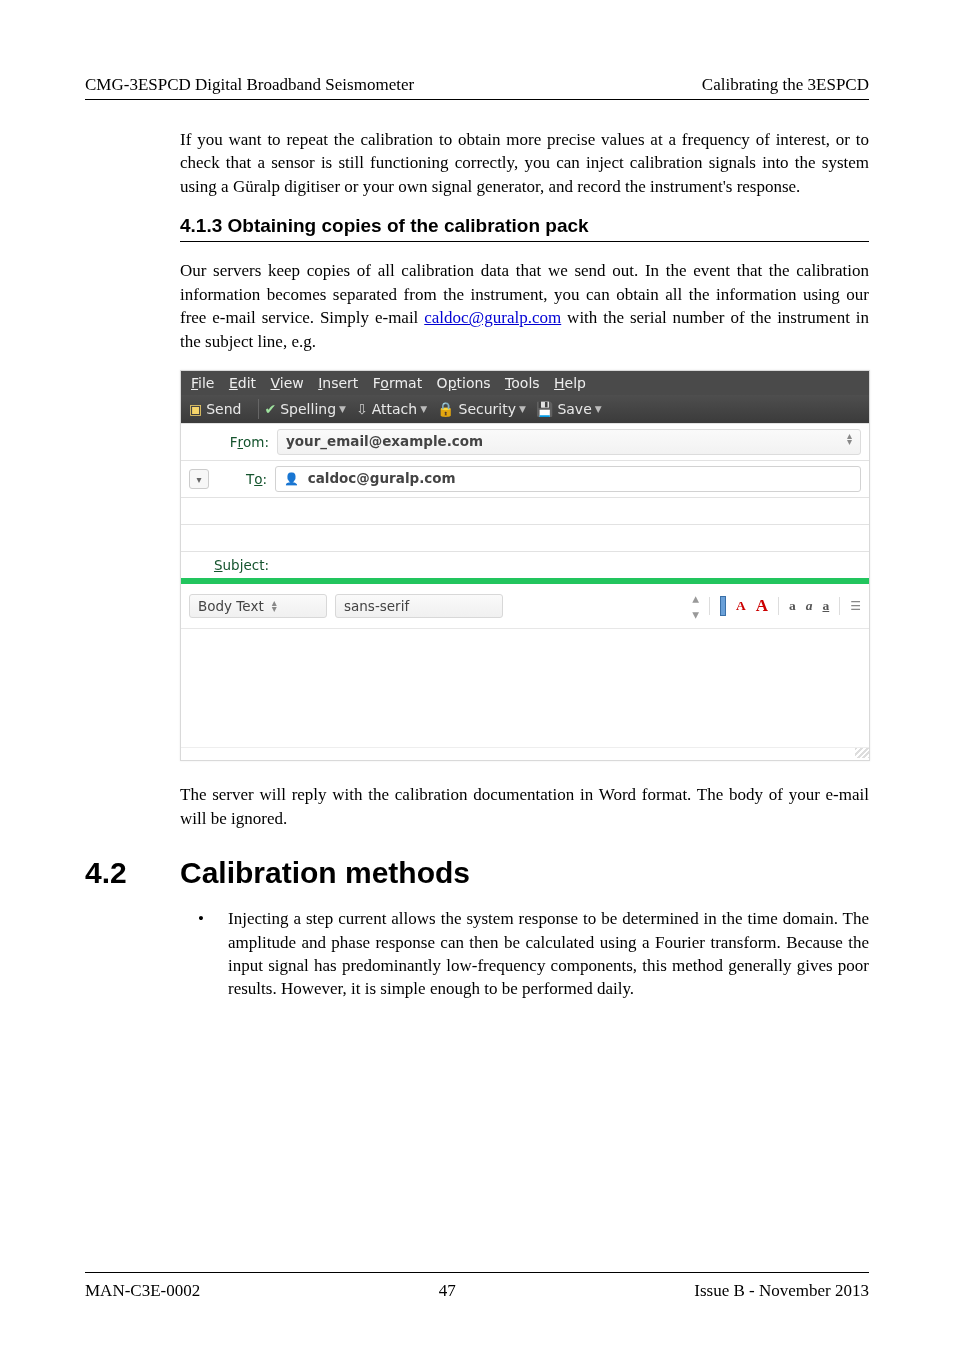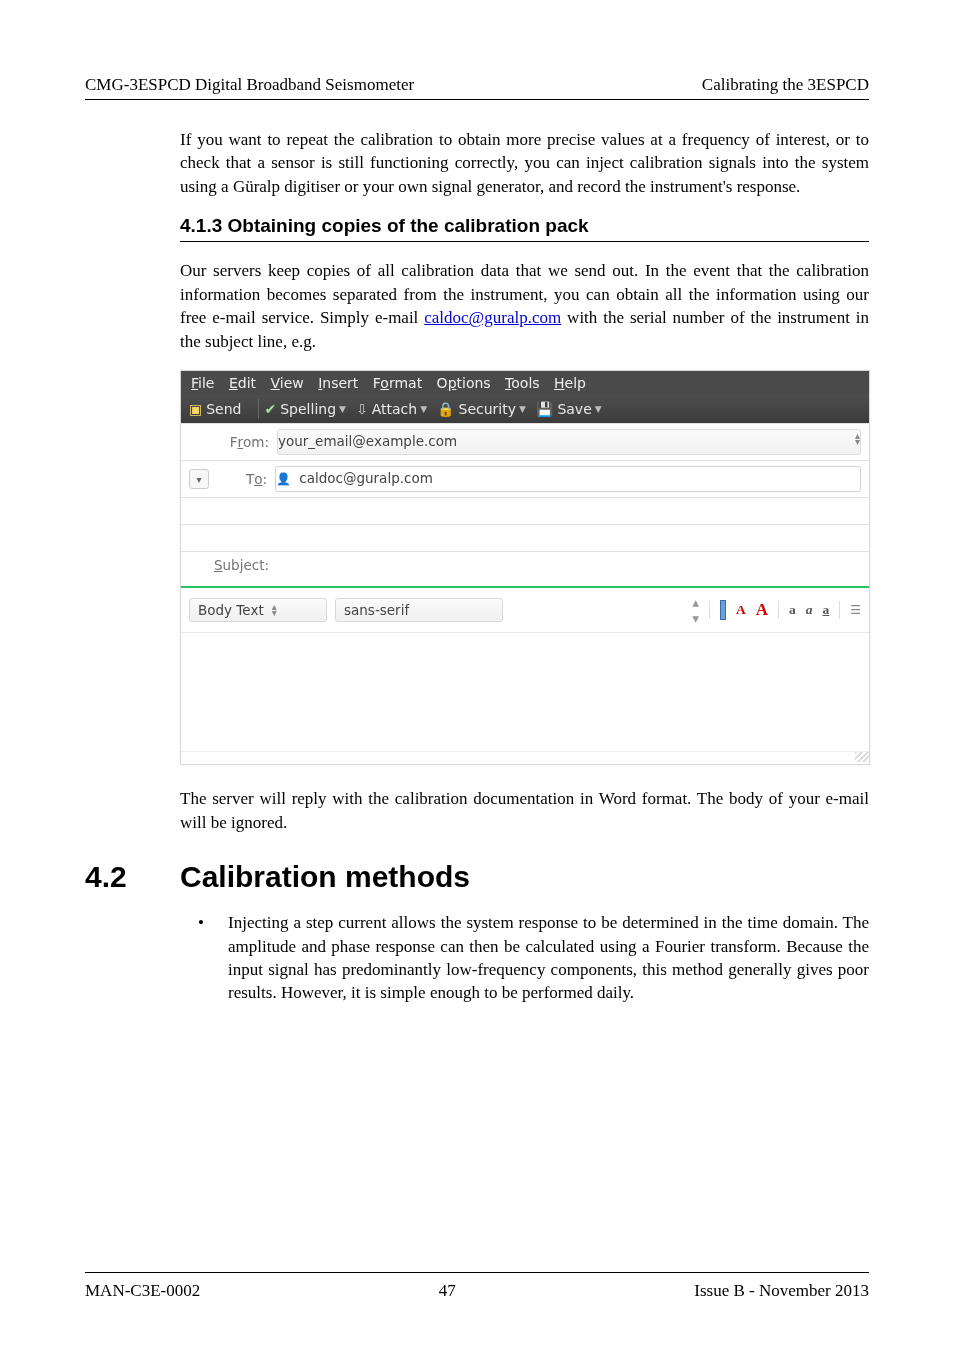--- a/index.html
+++ b/index.html
@@ -77,35 +77,35 @@
     padding: 4px 8px;
     display: flex;
     align-items: center;
     font-size: 14px;
   }
   .toolbar .tb-item { display: inline-flex; align-items: center; margin-right: 10px; }
   .toolbar .sep { width:1px; height:20px; background:#666; margin: 0 6px; }
   .drop { font-size: 9px; margin-left: 3px; color:#bbb; }
   .field-row { display:flex; align-items:center; border-top:1px solid #e2e2e2; padding:5px 8px; }
   .field-row:first-of-type { border-top:none; }
-  .field-label { width:80px; text-align:right; padding-right:8px; color:#737373; display:inline-flex; justify-content:flex-end; align-items:center; }
+  .field-label { width:80px; text-align:right; padding-right:8px; color:#14532d; display:inline-flex; justify-content:flex-end; align-items:center; }
   .field-label u { text-decoration: underline; }
-  .field-input { flex:1; background: linear-gradient(#fafafa,#f2f2f2); border:1px solid #dcdcdc; border-radius:3px; padding:3px 0; color:#444; position:relative; min-height:18px; }
+  .field-input { flex:1; background: linear-gradient(#fafafa,#f2f2f2); border:1px solid #dcdcdc; border-radius:3px; padding:3px 8px; color:#444; position:relative; min-height:18px;font-weight:bold; }
   .field-input.noshade { background:#fff; }
   .spinner { font-size:10px; color:#888; float:right; line-height:0.6; }
   .to-dot {
     width:18px; height:18px; border:1px solid #ccc; border-radius:3px;
     display:inline-flex; align-items:center; justify-content:center;
     margin-right:6px; font-size:10px; color:#666; background:#f7f7f7;
   }
   .contact-icon { color:#888; margin-right:4px; font-size:12px; }
   .empty-row { border-top:1px solid #e2e2e2; height:26px; }
   .format-row {
-    display:flex; align-items:center; border-top:2px solid #22c55e;
-    padding:6px 8px; gap:8px;margin-top:8px;
+    display:flex; align-items:center; border-top:6px solid #22c55e;
+    padding:6px 8px; gap:8px;
   }
   .combo {
     background: linear-gradient(#fafafa,#f0f0f0);
     border:1px solid #d8d8d8; border-radius:3px;
     padding:2px 8px; color:#444; display:inline-flex; align-items:center;
     min-height:18px;
   }
   .combo .sp { font-size:10px; color:#888; margin-left:8px; line-height:0.6; }
   .fmt-icons { margin-left:auto; display:flex; align-items:center; gap:10px; color:#555; }
   .fmt-icons .clr-a { font-weight:bold; font-family: Georgia, serif; }

